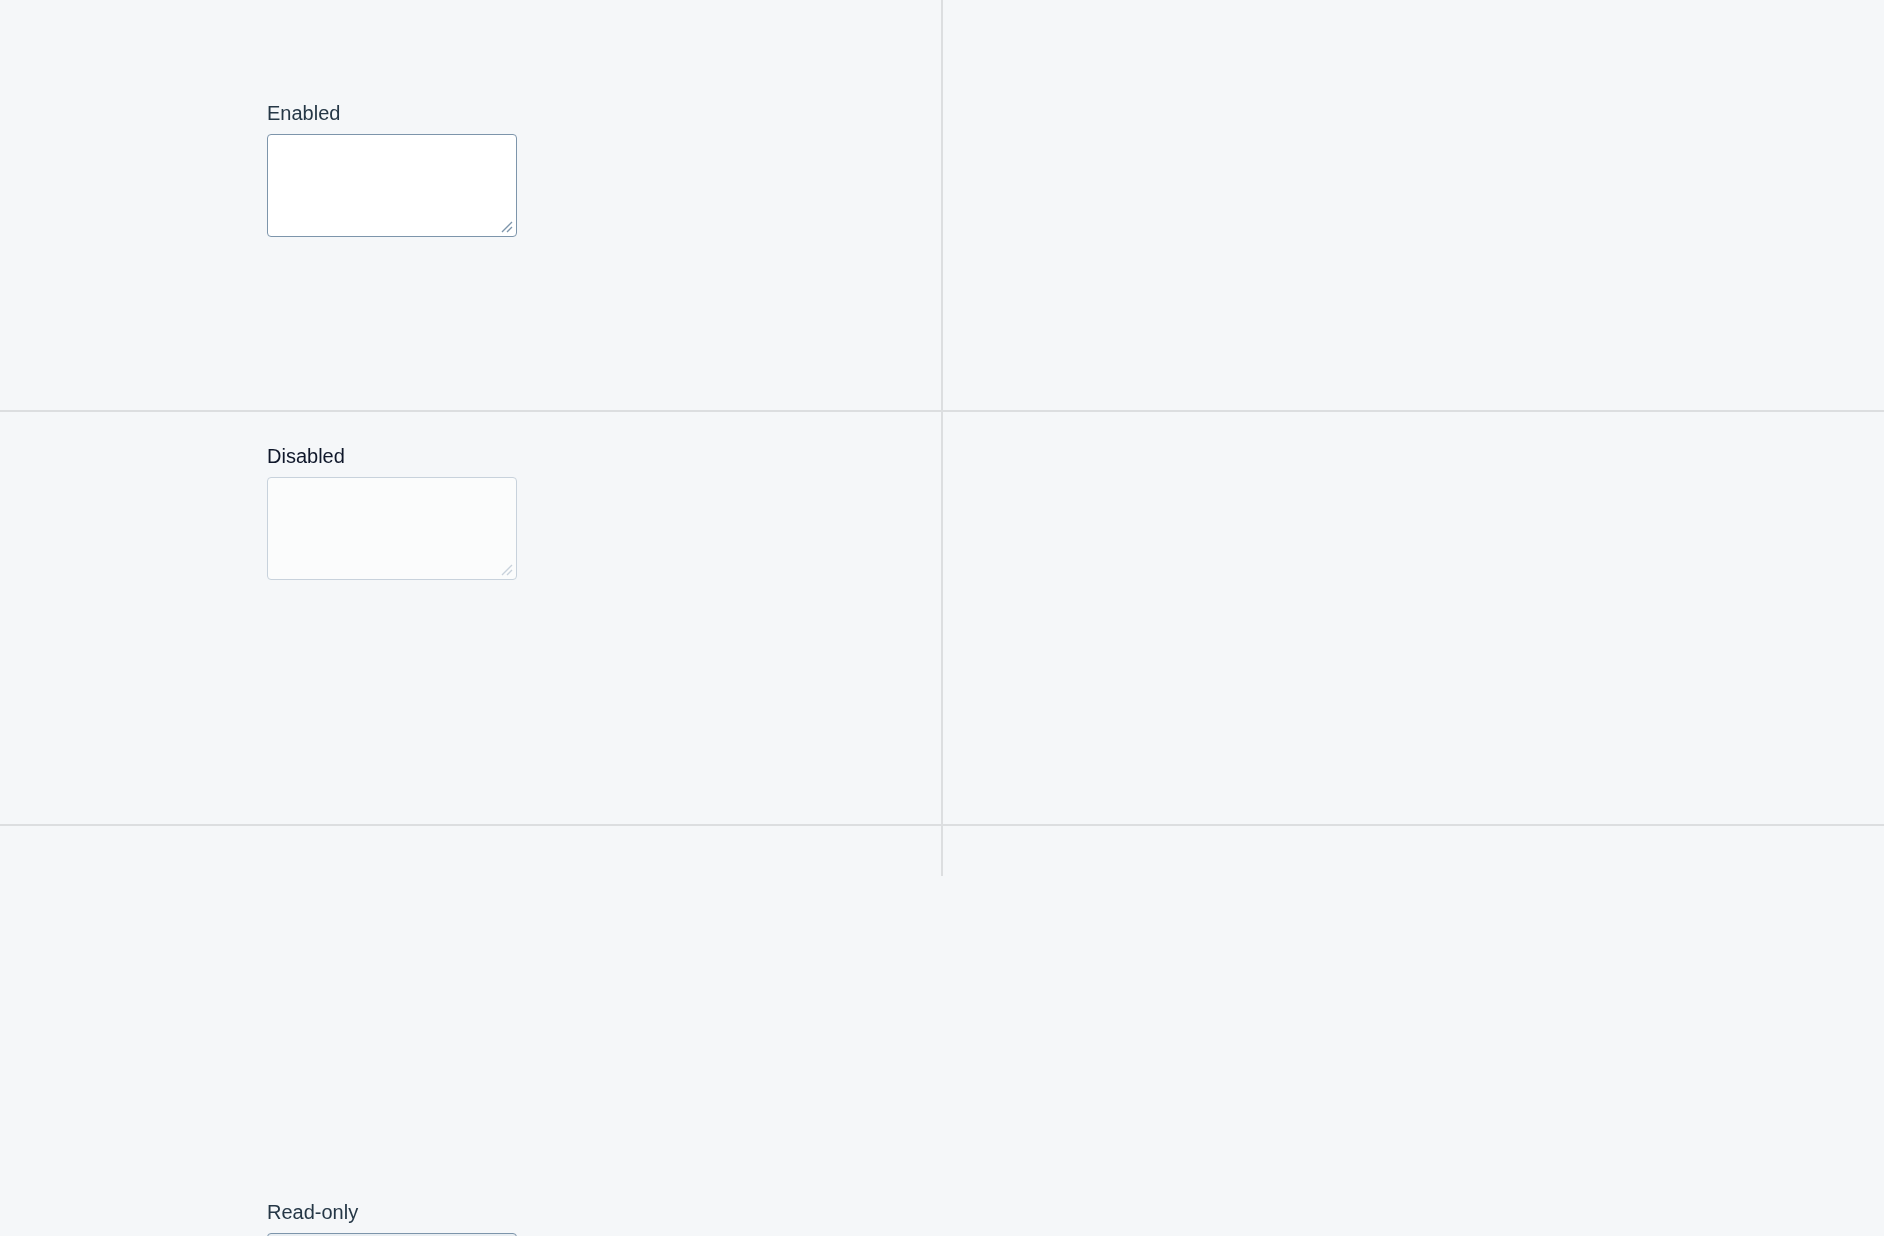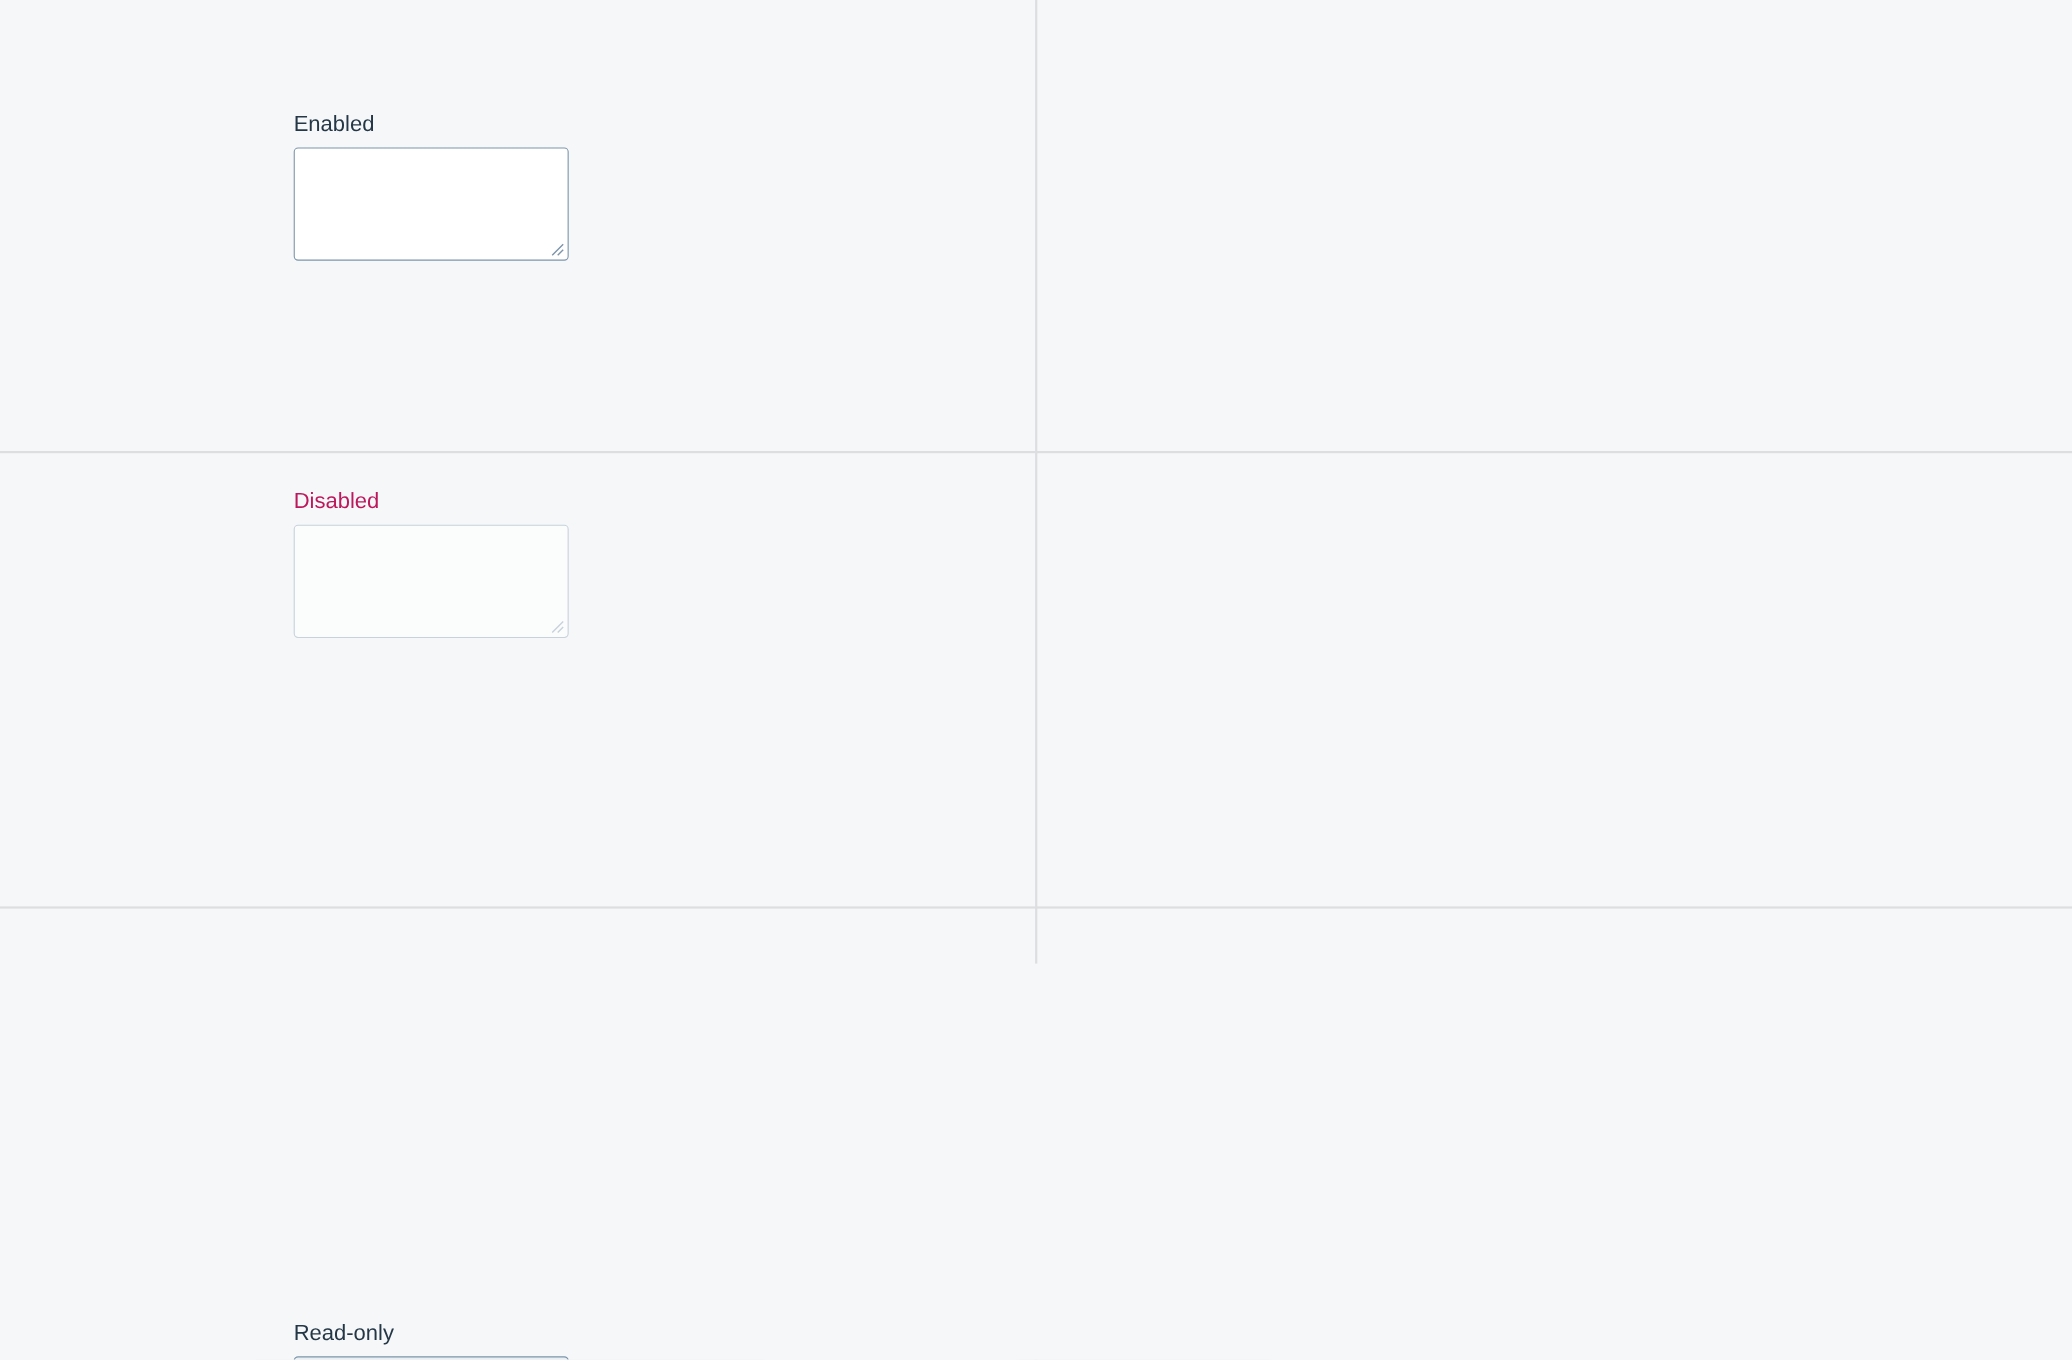--- a/index.html
+++ b/index.html
@@ -43,21 +43,21 @@
   .p-readonly .content { top: 373px; }
 
   
   .label {
     font-size: 20px;
     line-height: 26px;
     color: #253746;
     margin-bottom: 8px;
     white-space: nowrap;
   }
-  .label.muted { color: #be185d; }
+  .label.muted { color: #0f172a; }
 
   
   .ta {
     width: 250px;
     height: 103px;
     border-radius: 4px;
     background: #ffffff;
     border: 1.5px solid #7d95ab;
     position: relative;
     display: block;

